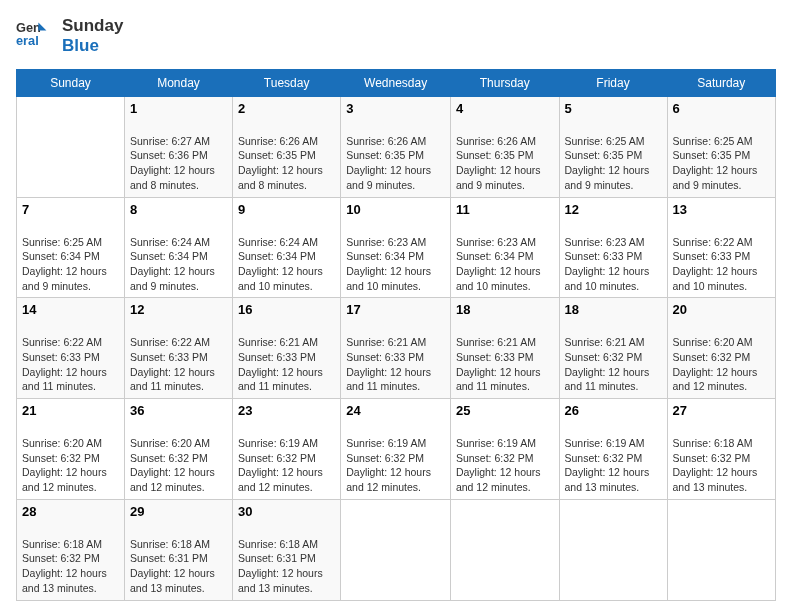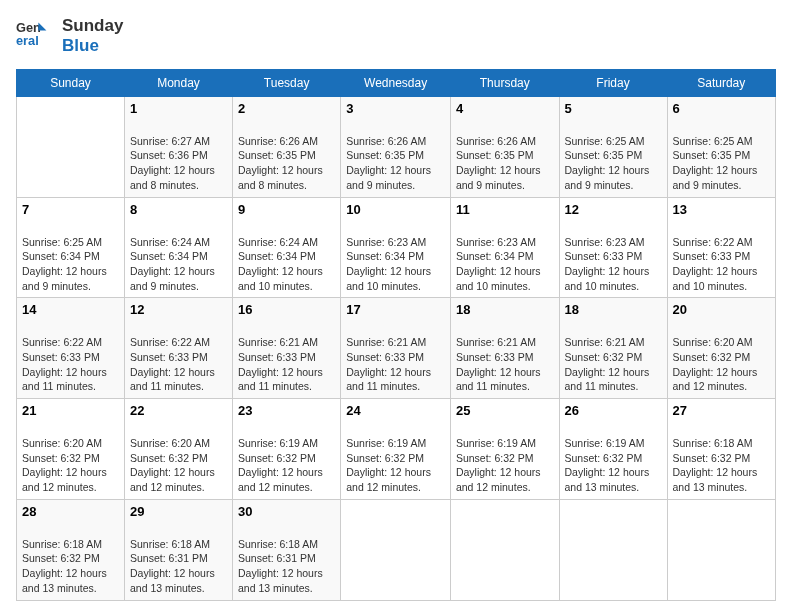--- a/index.html
+++ b/index.html
@@ -243,21 +243,21 @@
         </td>
       </tr>
       <tr>
         <td>
           <div class="day-num">21</div>
         <div class="day-info">
           Sunrise: 6:20 AM<br>Sunset: 6:32 PM<br>Daylight: 12 hours and 12 minutes.
         </div>
         </td>
         <td>
-          <div class="day-num">22</div>
+          <div class="day-num">36</div>
         <div class="day-info">
           Sunrise: 6:20 AM<br>Sunset: 6:32 PM<br>Daylight: 12 hours and 12 minutes.
         </div>
         </td>
         <td>
           <div class="day-num">23</div>
         <div class="day-info">
           Sunrise: 6:19 AM<br>Sunset: 6:32 PM<br>Daylight: 12 hours and 12 minutes.
         </div>
         </td>

